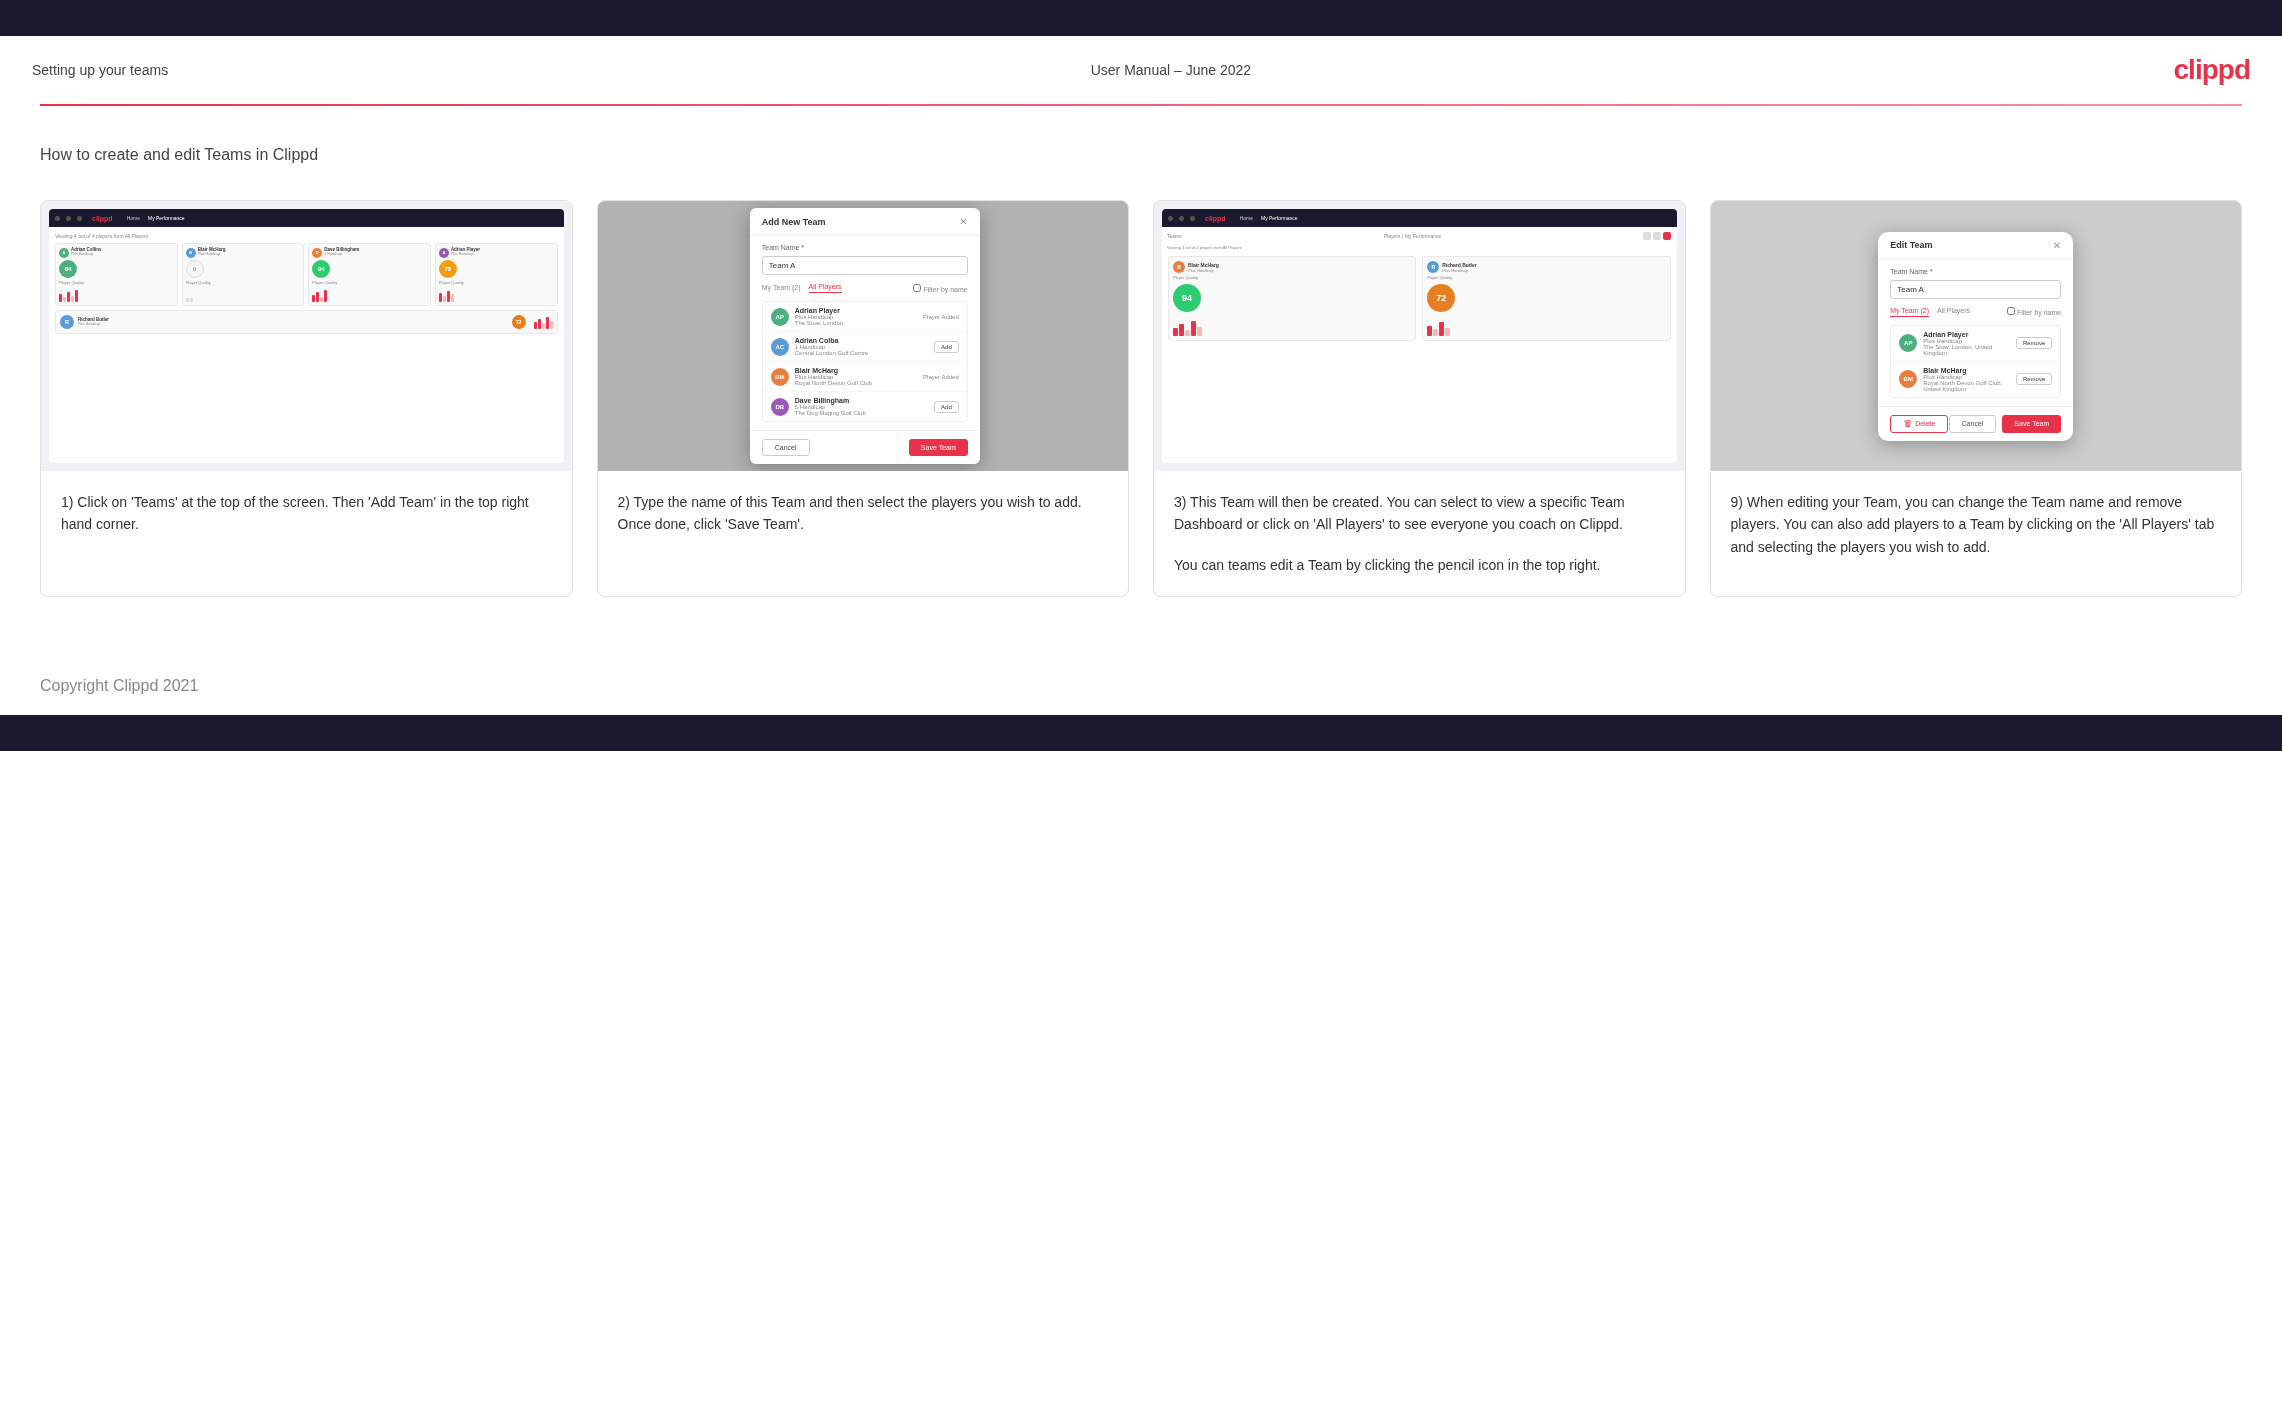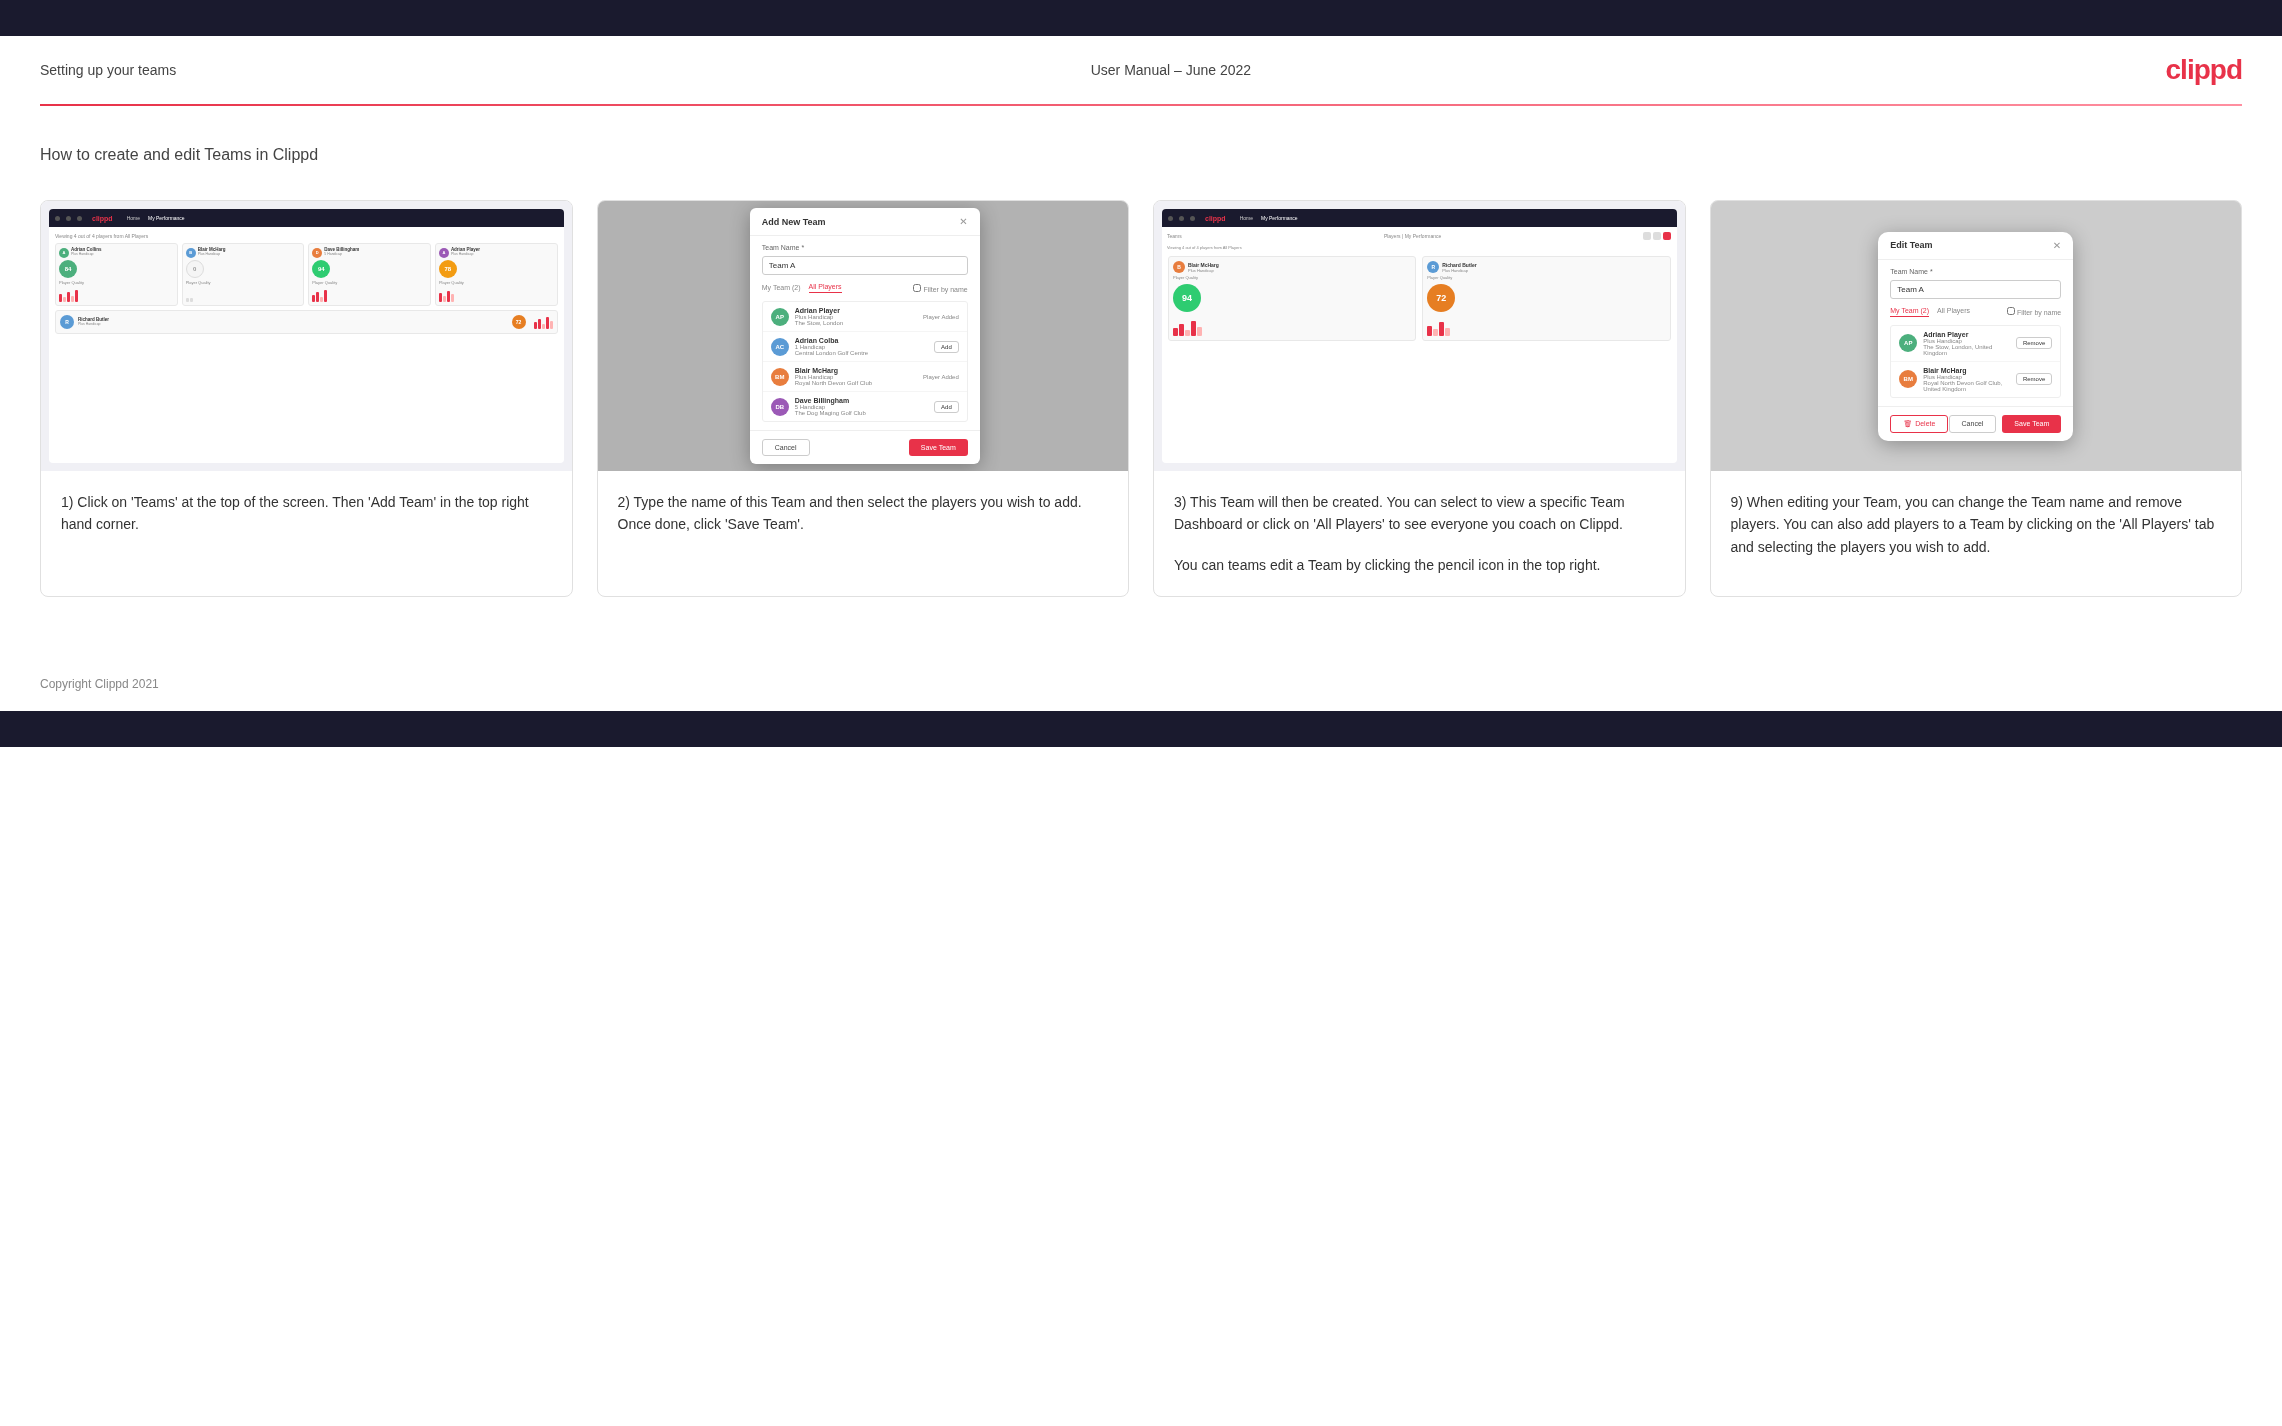--- a/index.html
+++ b/index.html
@@ -15,21 +15,21 @@
       background: #1a1a2e;
       height: 36px;
       width: 100%;
     }
 
     
     .header {
       display: flex;
       align-items: center;
       justify-content: space-between;
-      padding: 18px 40px;
+      padding: 18px 32px;
       background: #fff;
     }
     .header-left {
       font-size: 14px;
       color: #444;
     }
     .header-center {
       font-size: 14px;
       color: #444;
     }
@@ -325,21 +325,21 @@
     }
     .card-text p {
       font-size: 14px;
       line-height: 1.6;
       color: #333;
     }
 
     
     .footer {
       padding: 20px 40px;
-      font-size: 12px;
+      font-size: 16px;
       color: #888;
     }
 
     
     .bottom-bar {
       background: #1a1a2e;
       height: 36px;
       width: 100%;
     }
 

